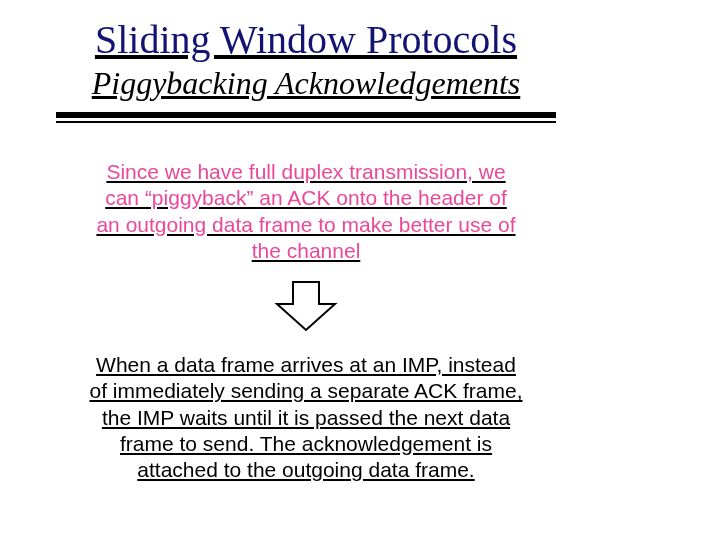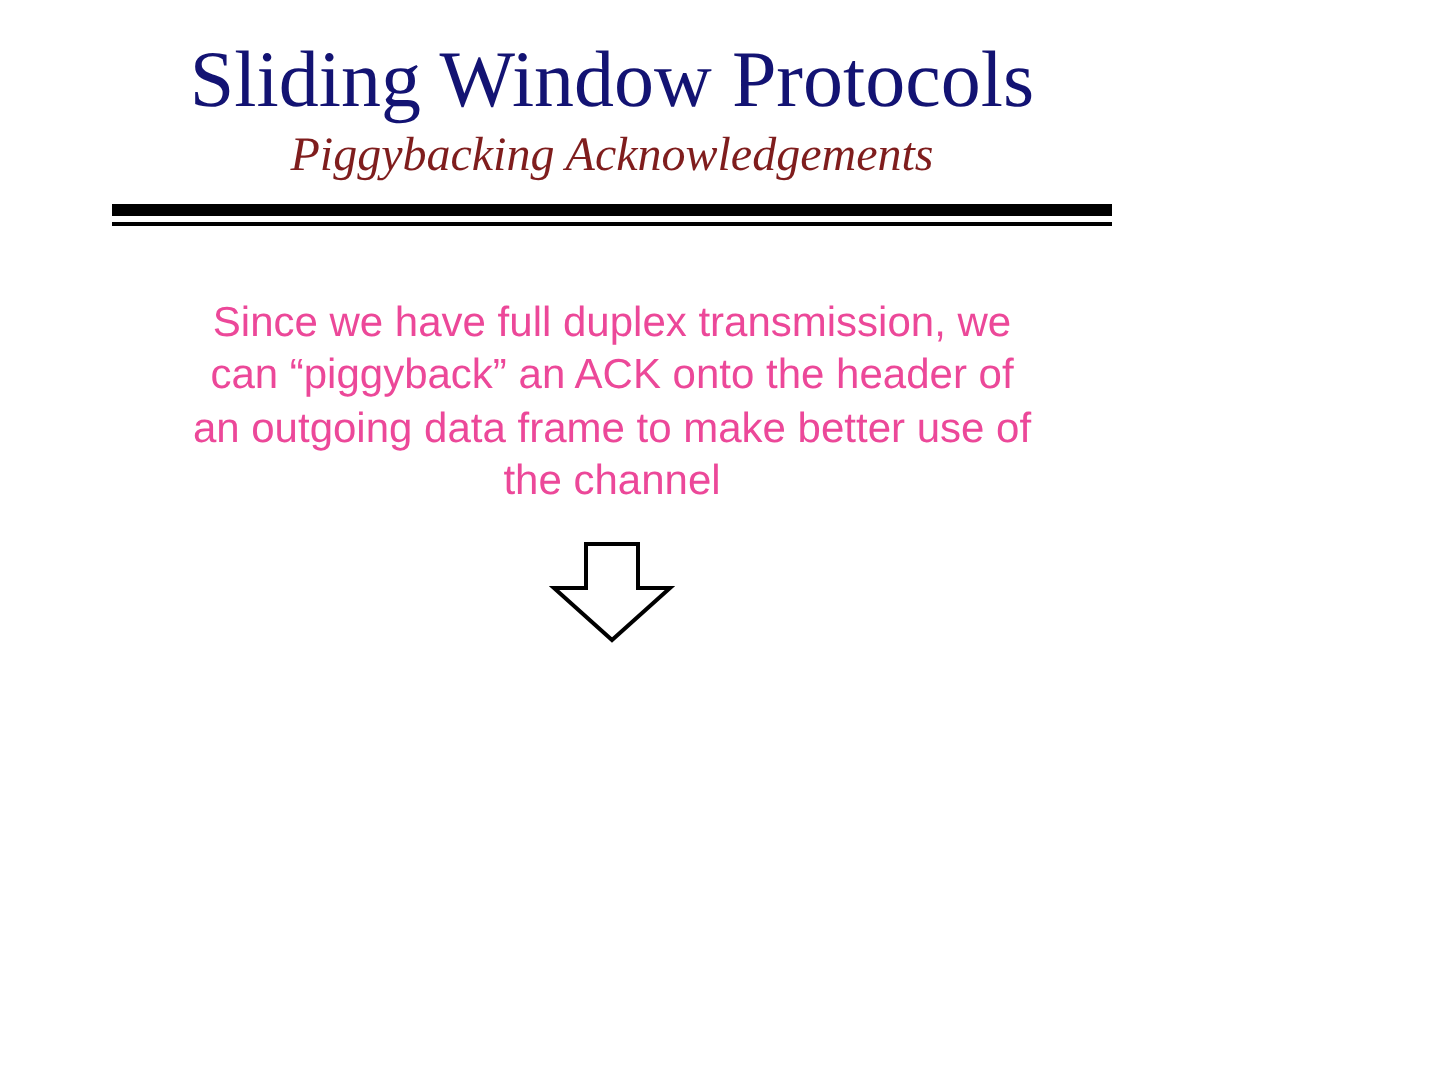--- a/index.html
+++ b/index.html
@@ -1,19 +1,19 @@
 <!DOCTYPE html>
 <html><head>
 <meta charset="utf-8">
 <style>
   * { margin: 0; padding: 0; box-sizing: border-box; }
   html, body { width: 720px; height: 540px; background: #fff; font-family: Arial, Helvetica, sans-serif; }
-  .slide { width: 596px; height: 540px; position: relative; padding: 12px 40px 0 56px; }
+  .slide { width: 596px; height: 540px; position: relative; padding: 12px 40px 0 56px; text-decoration: underline; }
   .title { font-family: "Times New Roman", Times, serif; font-size: 40px; color: #131373; text-align: center; margin-top: 4px; }
-  .subtitle { font-family: "Times New Roman", Times, serif; font-style: italic; font-size: 24px; color: #7f1d1d; text-align: center; margin-top: 2px; }
+  .subtitle { font-family: "Times New Roman", Times, serif; font-style: italic; font-size: 32px; color: #000000; text-align: center; margin-top: 2px; }
   .divider { margin-top: 10px; }
   .divider .thick { height: 6px; background: #000; }
   .divider .thin { height: 2px; background: #000; margin-top: 3px; }
   .body { margin-top: 36px; text-align: center; }
   .para { font-size: 21px; color: #ec4899; line-height: 1.25; margin: 0 40px; }
   .arrow-wrap { display: flex; justify-content: center; margin: 16px 0 18px 0; }
   .para2 { font-size: 21px; color: #000; line-height: 1.25; margin: 0 30px; }
 </style>
 </head>
 <body>
@@ -25,14 +25,15 @@
     <div class="thick"></div>
     <div class="thin"></div>
   </div>
   <div class="body">
     <div class="para">Since we have full duplex transmission, we can “piggyback” an ACK onto the header of an outgoing data frame to make better use of the channel</div>
     <div class="arrow-wrap">
       <svg width="70" height="54" viewBox="0 0 70 54">
         <polygon points="22,2 48,2 48,24 64,24 35,50 6,24 22,24" fill="#ffffff" stroke="#000000" stroke-width="2"></polygon>
       </svg>
     </div>
+    <div class="para2">When a data frame arrives at an IMP, instead of immediately sending a separate ACK frame, the IMP waits until it is passed the next data frame to send. The acknowledgement is attached to the outgoing data frame.</div>
   </div>
 </div>
 
 </body></html>

